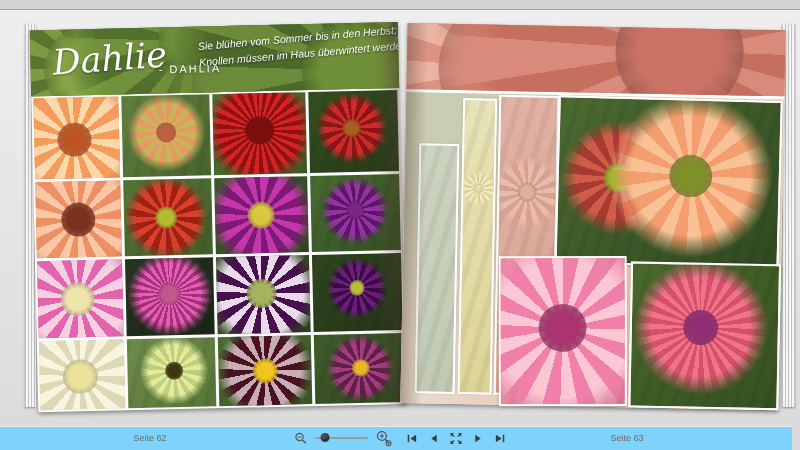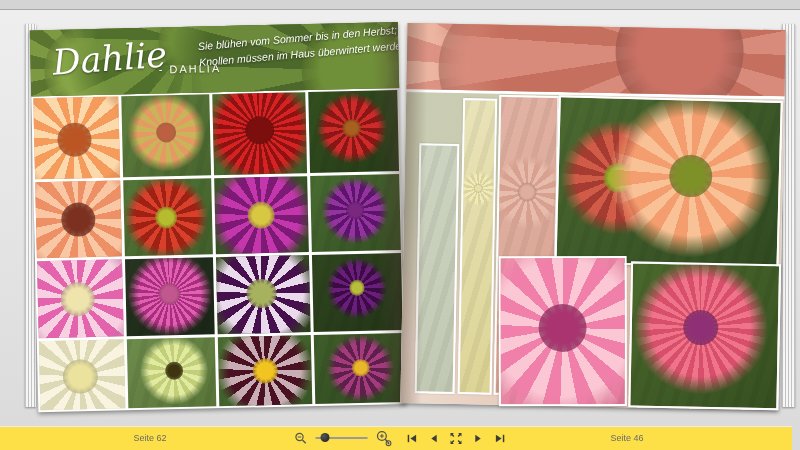--- a/index.html
+++ b/index.html
@@ -2,21 +2,21 @@
 <html><head>
 <meta charset="utf-8">
 <style>
   html,body{margin:0;padding:0;}
   body{width:800px;height:450px;overflow:hidden;font-family:"Liberation Sans",sans-serif;
        background:linear-gradient(#efefef,#dadada);position:relative;}
 
   
   .top-strip{position:absolute;top:0;left:0;right:0;height:9px;background:#d4d4d4;
              border-bottom:1px solid #a8a8a8;}
-  .toolbar{position:absolute;bottom:0;left:0;right:8px;height:23px;background:#fde047;
+  .toolbar{position:absolute;bottom:0;left:0;right:8px;height:23px;background:#7dd3fc;
            border-top:1px solid #ececec;}
   .page-label{position:absolute;top:6px;font-size:9px;color:#6a6a6a;transform:translateX(-50%);}
   .label-left{left:150px;} .label-right{left:627px;}
   .controls{position:absolute;left:400px;top:2px;transform:translateX(-50%);
             display:flex;align-items:center;gap:8px;height:18px;}
   .tb-btn{display:flex;align-items:center;justify-content:center;width:14px;height:14px;cursor:pointer;}
   .slider{width:52px;height:10px;position:relative;cursor:pointer;}
   .slider .track{position:absolute;top:4px;left:0;right:0;height:2px;background:#9a9a9a;}
   .slider .knob{position:absolute;left:5px;top:0;width:9px;height:9px;border-radius:50%;
                 background:radial-gradient(circle at 35% 35%,#555,#1d1d1d);}
@@ -231,21 +231,21 @@
     <div class="rp-panel photo-bud photo" style="background: linear-gradient(135deg, rgb(74, 105, 45), rgb(54, 80, 32));">
         <div class="flower" style="left: 47%; top: 44%; width: 92%; background: repeating-conic-gradient(rgb(240, 116, 137) 0deg, rgb(240, 116, 137) 7deg, rgb(216, 79, 108) 7deg, rgb(216, 79, 108) 14deg);">
           <div class="core" style="background: radial-gradient(circle, rgb(143, 48, 119) 0px, rgb(143, 48, 119) 45%, rgba(0, 0, 0, 0.35) 100%);"></div>
         </div>
       </div>
   </div>
 </div>
 
 <div class="toolbar">
   <span class="page-label label-left">Seite 62</span>
-  <span class="page-label label-right">Seite 46</span>
+  <span class="page-label label-right">Seite 63</span>
 
   <div class="controls">
     <span class="tb-btn">
       <svg width="13" height="13" viewBox="0 0 13 13">
         <circle cx="5" cy="5" r="3.6" fill="none" stroke="#555" stroke-width="1.2"></circle>
         <line x1="3.3" y1="5" x2="6.7" y2="5" stroke="#555" stroke-width="1.1"></line>
         <line x1="7.9" y1="7.9" x2="11.2" y2="11.2" stroke="#555" stroke-width="1.4"></line>
       </svg>
     </span>
     <span class="slider">

